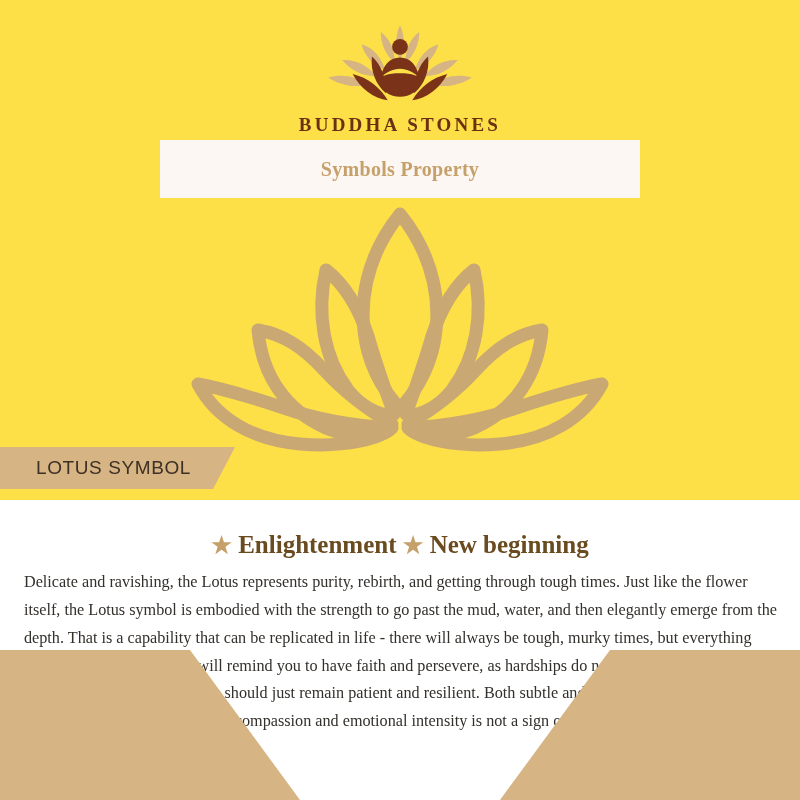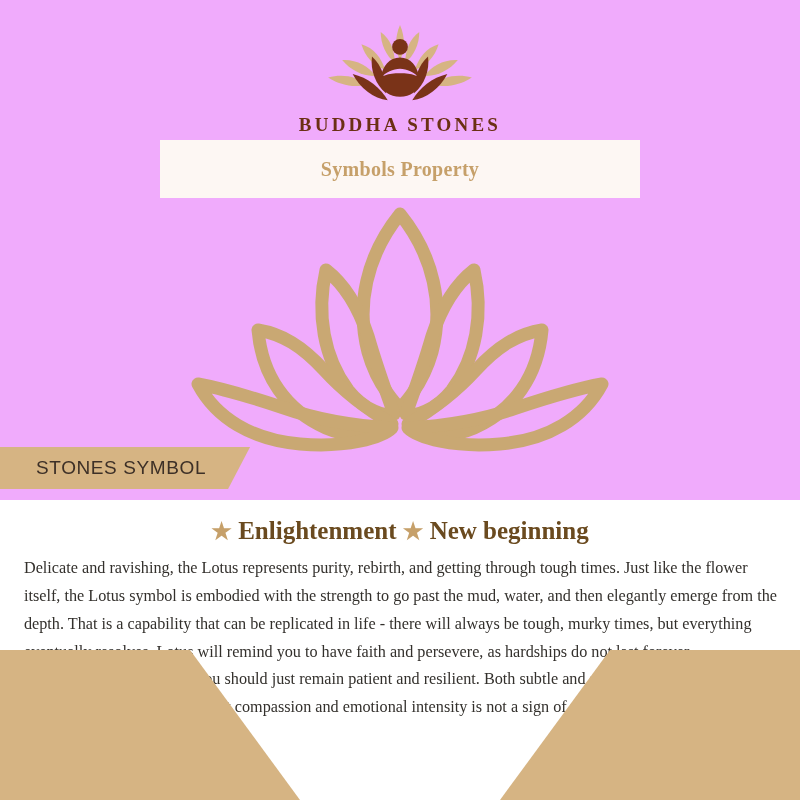--- a/index.html
+++ b/index.html
@@ -80,21 +80,21 @@
     width: 26px; height: 80px;
     background: #d6b483;
     z-index: 1;
   }
 
   
   #top-section {
     position: absolute;
     top: 0; left: 0;
     width: 800px; height: 500px;
-    background: #f0abfc;
+    background: #fde047;
     z-index: 2;
     pointer-events: none;
     padding-left: 45px;
   }
   #top-section > * { pointer-events: auto; }
 
   
   #logo-block {
     position: absolute;
     top: 18px; left: 0; width: 800px;
@@ -160,21 +160,21 @@
 
   
   #bottom-section {
     position: absolute;
     top: 500px; left: 0;
     width: 800px; height: 300px;
     background: #ffffff;
     z-index: 3;
   }
   #headline {
-    margin-top: 17px;
+    margin-top: 31px;
     text-align: center;
     font-size: 25px;
     font-weight: bold;
     color: #c6a06a;
     font-family: "Liberation Serif", serif;
     white-space: nowrap;
   }
   #headline .star { color: #c6a06a; font-size: 23px; }
   #headline .kw { color: #6a4a1f; }
   #body-copy {
@@ -246,21 +246,21 @@
           <path d="M118 134 C122 180 146 214 186 232 C214 244 242 240 252 228 C228 214 204 196 184 174 C162 150 142 138 118 134 Z"></path>
           <path d="M402 134 C398 180 374 214 334 232 C306 244 278 240 268 228 C292 214 316 196 336 174 C358 150 378 138 402 134 Z"></path>
 
           <path d="M58 188 C76 222 112 244 160 248 C206 252 242 242 252 232 C216 230 178 224 144 212 C108 200 80 192 58 188 Z"></path>
           <path d="M462 188 C444 222 408 244 360 248 C314 252 278 242 268 232 C304 230 342 224 376 212 C412 200 440 192 462 188 Z"></path>
         </g>
       </svg>
     </div>
 
     <div id="label-ribbon">
-      <span id="label-ribbon-text">STONES SYMBOL</span>
+      <span id="label-ribbon-text">LOTUS SYMBOL</span>
     </div>
   </div>
 
   <div id="bottom-section">
     <div id="headline">
       <span class="star">★</span>
       <span class="kw">Enlightenment</span>
       <span class="star">★</span>
       <span class="kw">New beginning</span>
     </div>

